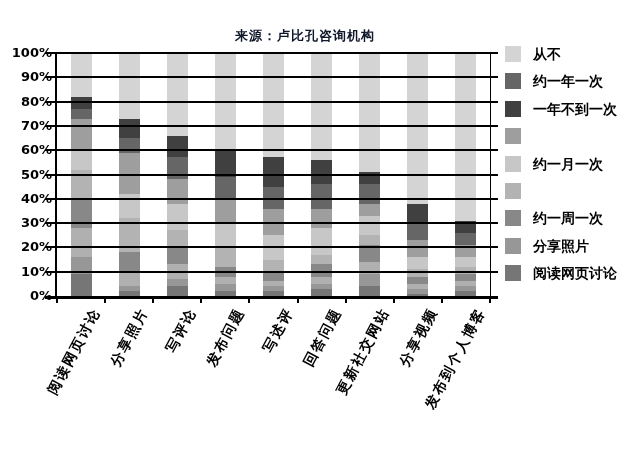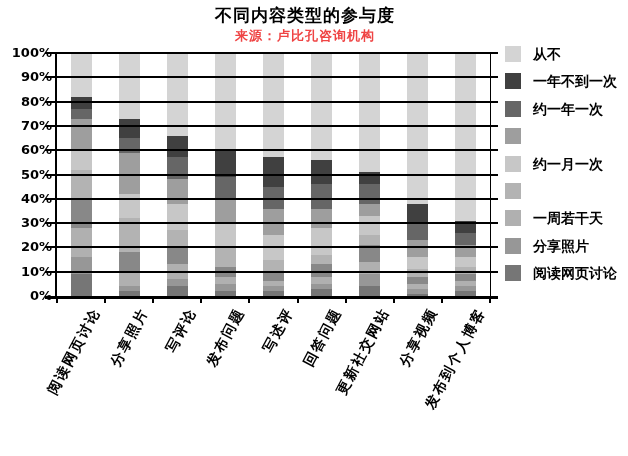--- a/index.html
+++ b/index.html
@@ -3,21 +3,21 @@
 <meta charset="utf-8">
 <style>
   * { margin:0; padding:0; box-sizing:border-box; }
   html,body { width:628px; height:456px; background:#fff; overflow:hidden;
               font-family:"DejaVu Sans","Liberation Sans",sans-serif; }
   .screen { position:relative; width:628px; height:456px; background:#fff; }
 
   .title    { position:absolute; top:4px;  left:0; width:610px; text-align:center;
               font-size:17px; font-weight:bold; color:#000; letter-spacing:1px; }
   .subtitle { position:absolute; top:27px; left:0; width:610px; text-align:center;
-              font-size:13px; font-weight:bold; color:#ef4444; letter-spacing:1px; }
+              font-size:13px; font-weight:bold; color:#0f172a; letter-spacing:1px; }
 
   .plot { position:absolute; left:57px; top:53px; width:433px; height:243px; background:#fff; }
   .axis-left  { position:absolute; left:-2px; top:0; width:2px; height:245px; background:#000; }
   .axis-right { position:absolute; right:-1px; top:0; width:1.5px; height:243px; background:#000; }
   .axis-bottom{ position:absolute; left:-12px; bottom:-3px; width:453px; height:3px; background:#000; }
 
   .gridline { position:absolute; left:-12px; width:453px; height:2px; background:#000;
               pointer-events:none; z-index:5; }
 
   .y-label { position:absolute; width:48px; text-align:right; font-size:13px;
@@ -36,21 +36,20 @@
 
   .legend { position:absolute; left:505px; top:46px; }
   .legend-row { display:flex; align-items:flex-start; height:27.4px; }
   .swatch { width:16px; height:16px; margin-right:12px; flex:0 0 16px; }
   .legend-label { font-size:14px; font-weight:bold; color:#000; white-space:nowrap; }
 </style>
 </head>
 <body>
 
 <div class="screen">
-  <div class="title">不同内容类型的参与度</div>
   <div class="subtitle">来源：卢比孔咨询机构</div>
 
   <div id="y-labels">
       <div class="y-label" style="left: 4px; top: 45px;">100%</div>
       <div class="y-label" style="left: 4px; top: 69.3px;">90%</div>
       <div class="y-label" style="left: 4px; top: 93.6px;">80%</div>
       <div class="y-label" style="left: 4px; top: 117.9px;">70%</div>
       <div class="y-label" style="left: 4px; top: 142.2px;">60%</div>
       <div class="y-label" style="left: 4px; top: 166.5px;">50%</div>
       <div class="y-label" style="left: 4px; top: 190.8px;">40%</div>
@@ -229,40 +228,40 @@
         <span>发布到个人博客</span>
       </div>
     </div>
 
   <div class="legend" id="legend">
       <div class="legend-row">
         <div class="swatch" style="background: rgb(212, 212, 212);"></div>
         <div class="legend-label">从不</div>
       </div>
       <div class="legend-row">
+        <div class="swatch" style="background: rgb(102, 102, 102);"></div>
+        <div class="legend-label">约一年一次</div>
+      </div>
+      <div class="legend-row">
         <div class="swatch" style="background: rgb(64, 64, 64);"></div>
         <div class="legend-label">一年不到一次</div>
       </div>
       <div class="legend-row">
-        <div class="swatch" style="background: rgb(102, 102, 102);"></div>
-        <div class="legend-label">约一年一次</div>
-      </div>
-      <div class="legend-row">
         <div class="swatch" style="background: rgb(158, 158, 158);"></div>
       </div>
       <div class="legend-row">
         <div class="swatch" style="background: rgb(199, 199, 199);"></div>
         <div class="legend-label">约一月一次</div>
       </div>
       <div class="legend-row">
         <div class="swatch" style="background: rgb(179, 179, 179);"></div>
       </div>
       <div class="legend-row">
-        <div class="swatch" style="background: rgb(176, 176, 176);"></div>
-        <div class="legend-label">一周若干天</div>
+        <div class="swatch" style="background: rgb(136, 136, 136);"></div>
+        <div class="legend-label">约一周一次</div>
       </div>
       <div class="legend-row">
         <div class="swatch" style="background: rgb(151, 151, 151);"></div>
         <div class="legend-label">分享照片</div>
       </div>
       <div class="legend-row">
         <div class="swatch" style="background: rgb(118, 118, 118);"></div>
         <div class="legend-label">阅读网页讨论</div>
       </div>
     </div>

